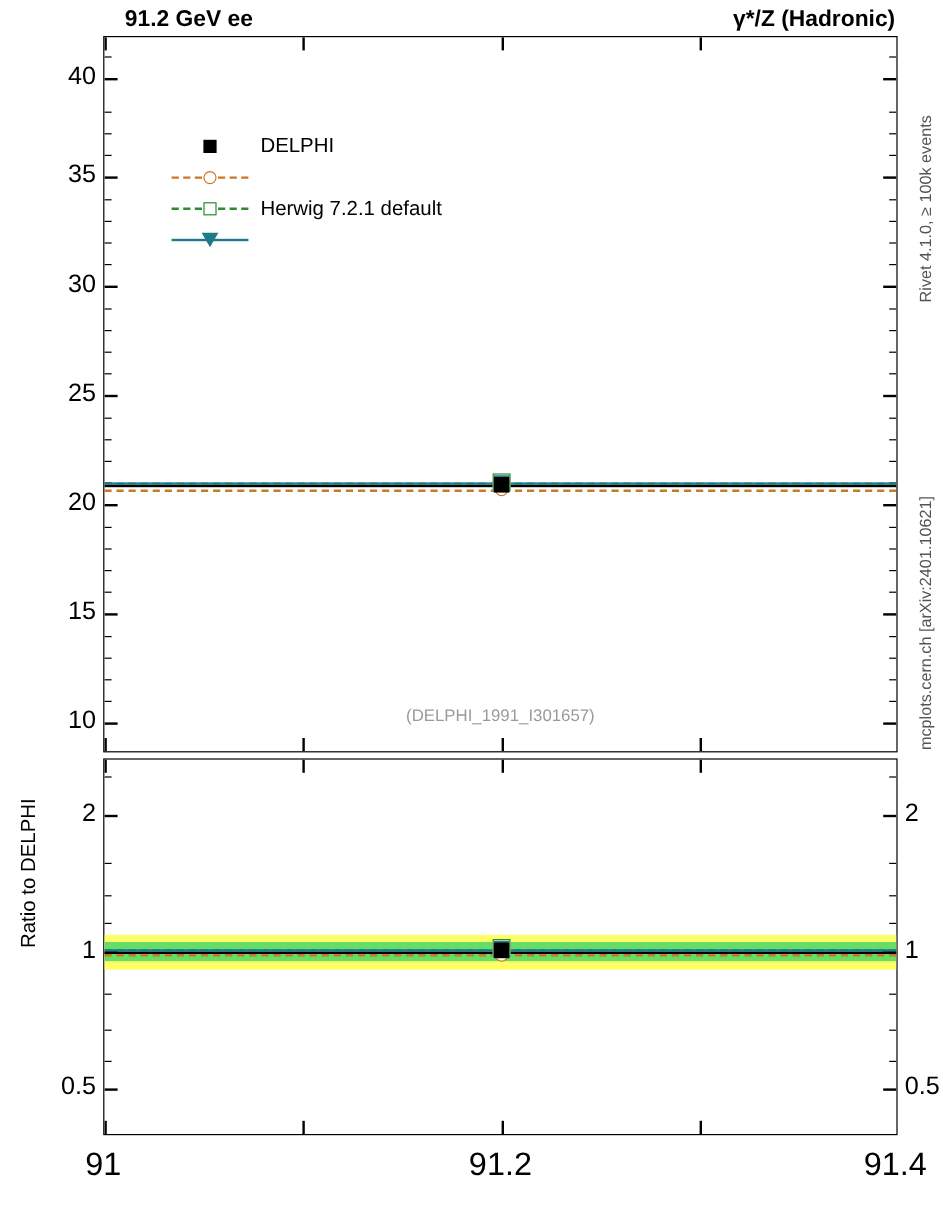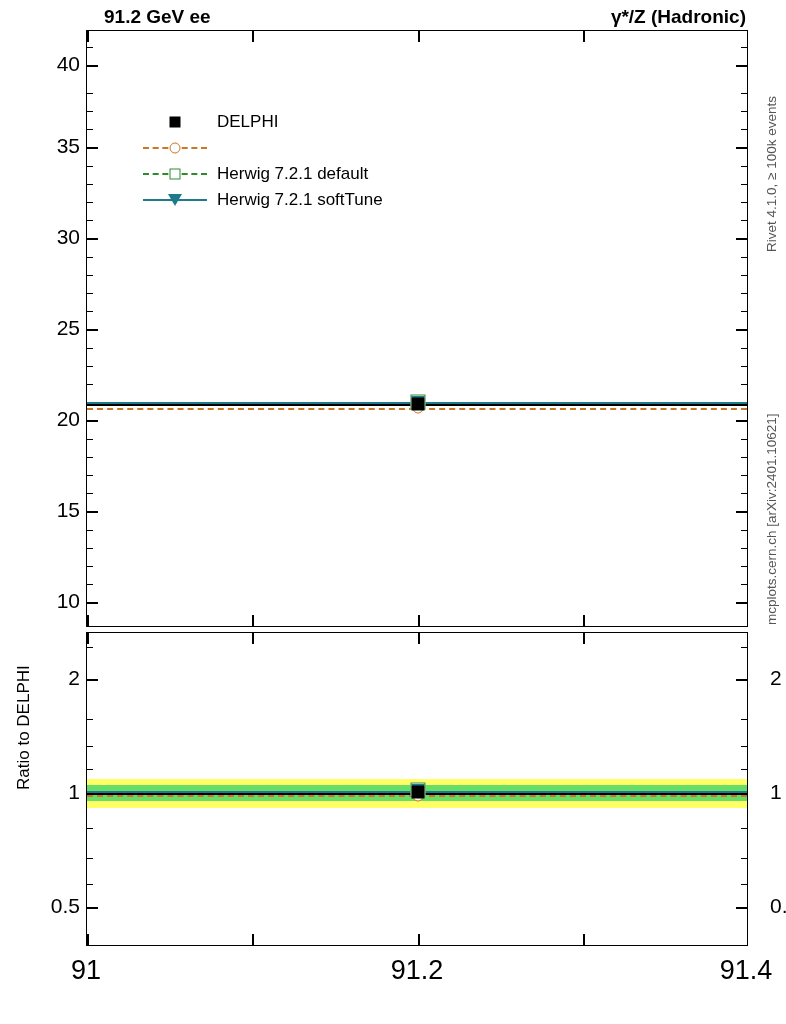--- a/index.html
+++ b/index.html
@@ -79,21 +79,20 @@
   .xtick  { bottom: 0; width: 1.6px; height: 11px; }
   .xtickt { top: 0; width: 1.6px; height: 11px; }
 
   
   .ylab {
     position: absolute;
     font-size: 21px;
     text-align: right;
     white-space: nowrap;
     transform: translateY(-50%);
-    margin-left: 16px;
   }
   .ylab-left  { right: 706px; }
   .xlab {
     position: absolute;
     font-size: 27px;
     white-space: nowrap;
     transform: translateX(-50%);
   }
 
   
@@ -182,20 +181,21 @@
 <div id="root">
 
   <div class="hdr" id="hdr-left">91.2 GeV ee</div>
   <div class="hdr" id="hdr-right">γ*/Z (Hadronic)</div>
 
   <div class="vert" id="vert-rivet">Rivet 4.1.0, ≥ 100k events</div>
   <div class="vert" id="vert-mcplot">mcplots.cern.ch [arXiv:2401.10621]</div>
 
   <div id="main-panel">
 
+    <div id="watermark">(DELPHI_1991_I301657)</div>
 
     <div class="tick ytick" style="top:571px"></div>
     <div class="tick ytickr" style="top:571px"></div>
     <div class="tick ytick" style="top:480px"></div>
     <div class="tick ytickr" style="top:480px"></div>
     <div class="tick ytick" style="top:389px"></div>
     <div class="tick ytickr" style="top:389px"></div>
     <div class="tick ytick" style="top:298px"></div>
     <div class="tick ytickr" style="top:298px"></div>
     <div class="tick ytick" style="top:207px"></div>
@@ -304,21 +304,20 @@
           <div class="leg-line" style="border-top:2px dashed #2e8b2e;"></div>
           <div class="leg-sym sq-open"></div>
         </div>
         <div class="leg-text">Herwig 7.2.1 default</div>
       </div>
       <div class="leg-row">
         <div class="leg-mark">
           <div class="leg-line" style="border-top:2.4px solid #1f7a8c;"></div>
           <div class="leg-sym tri-down"></div>
         </div>
-        <div class="leg-text">Herwig 7.2.1 softTune</div>
       </div>
     </div>
   </div>
 
   <div class="ylab ylab-left" style="top:601px">10</div>
   <div class="ylab ylab-left" style="top:510px">15</div>
   <div class="ylab ylab-left" style="top:419px">20</div>
   <div class="ylab ylab-left" style="top:328px">25</div>
   <div class="ylab ylab-left" style="top:237px">30</div>
   <div class="ylab ylab-left" style="top:146px">35</div>

